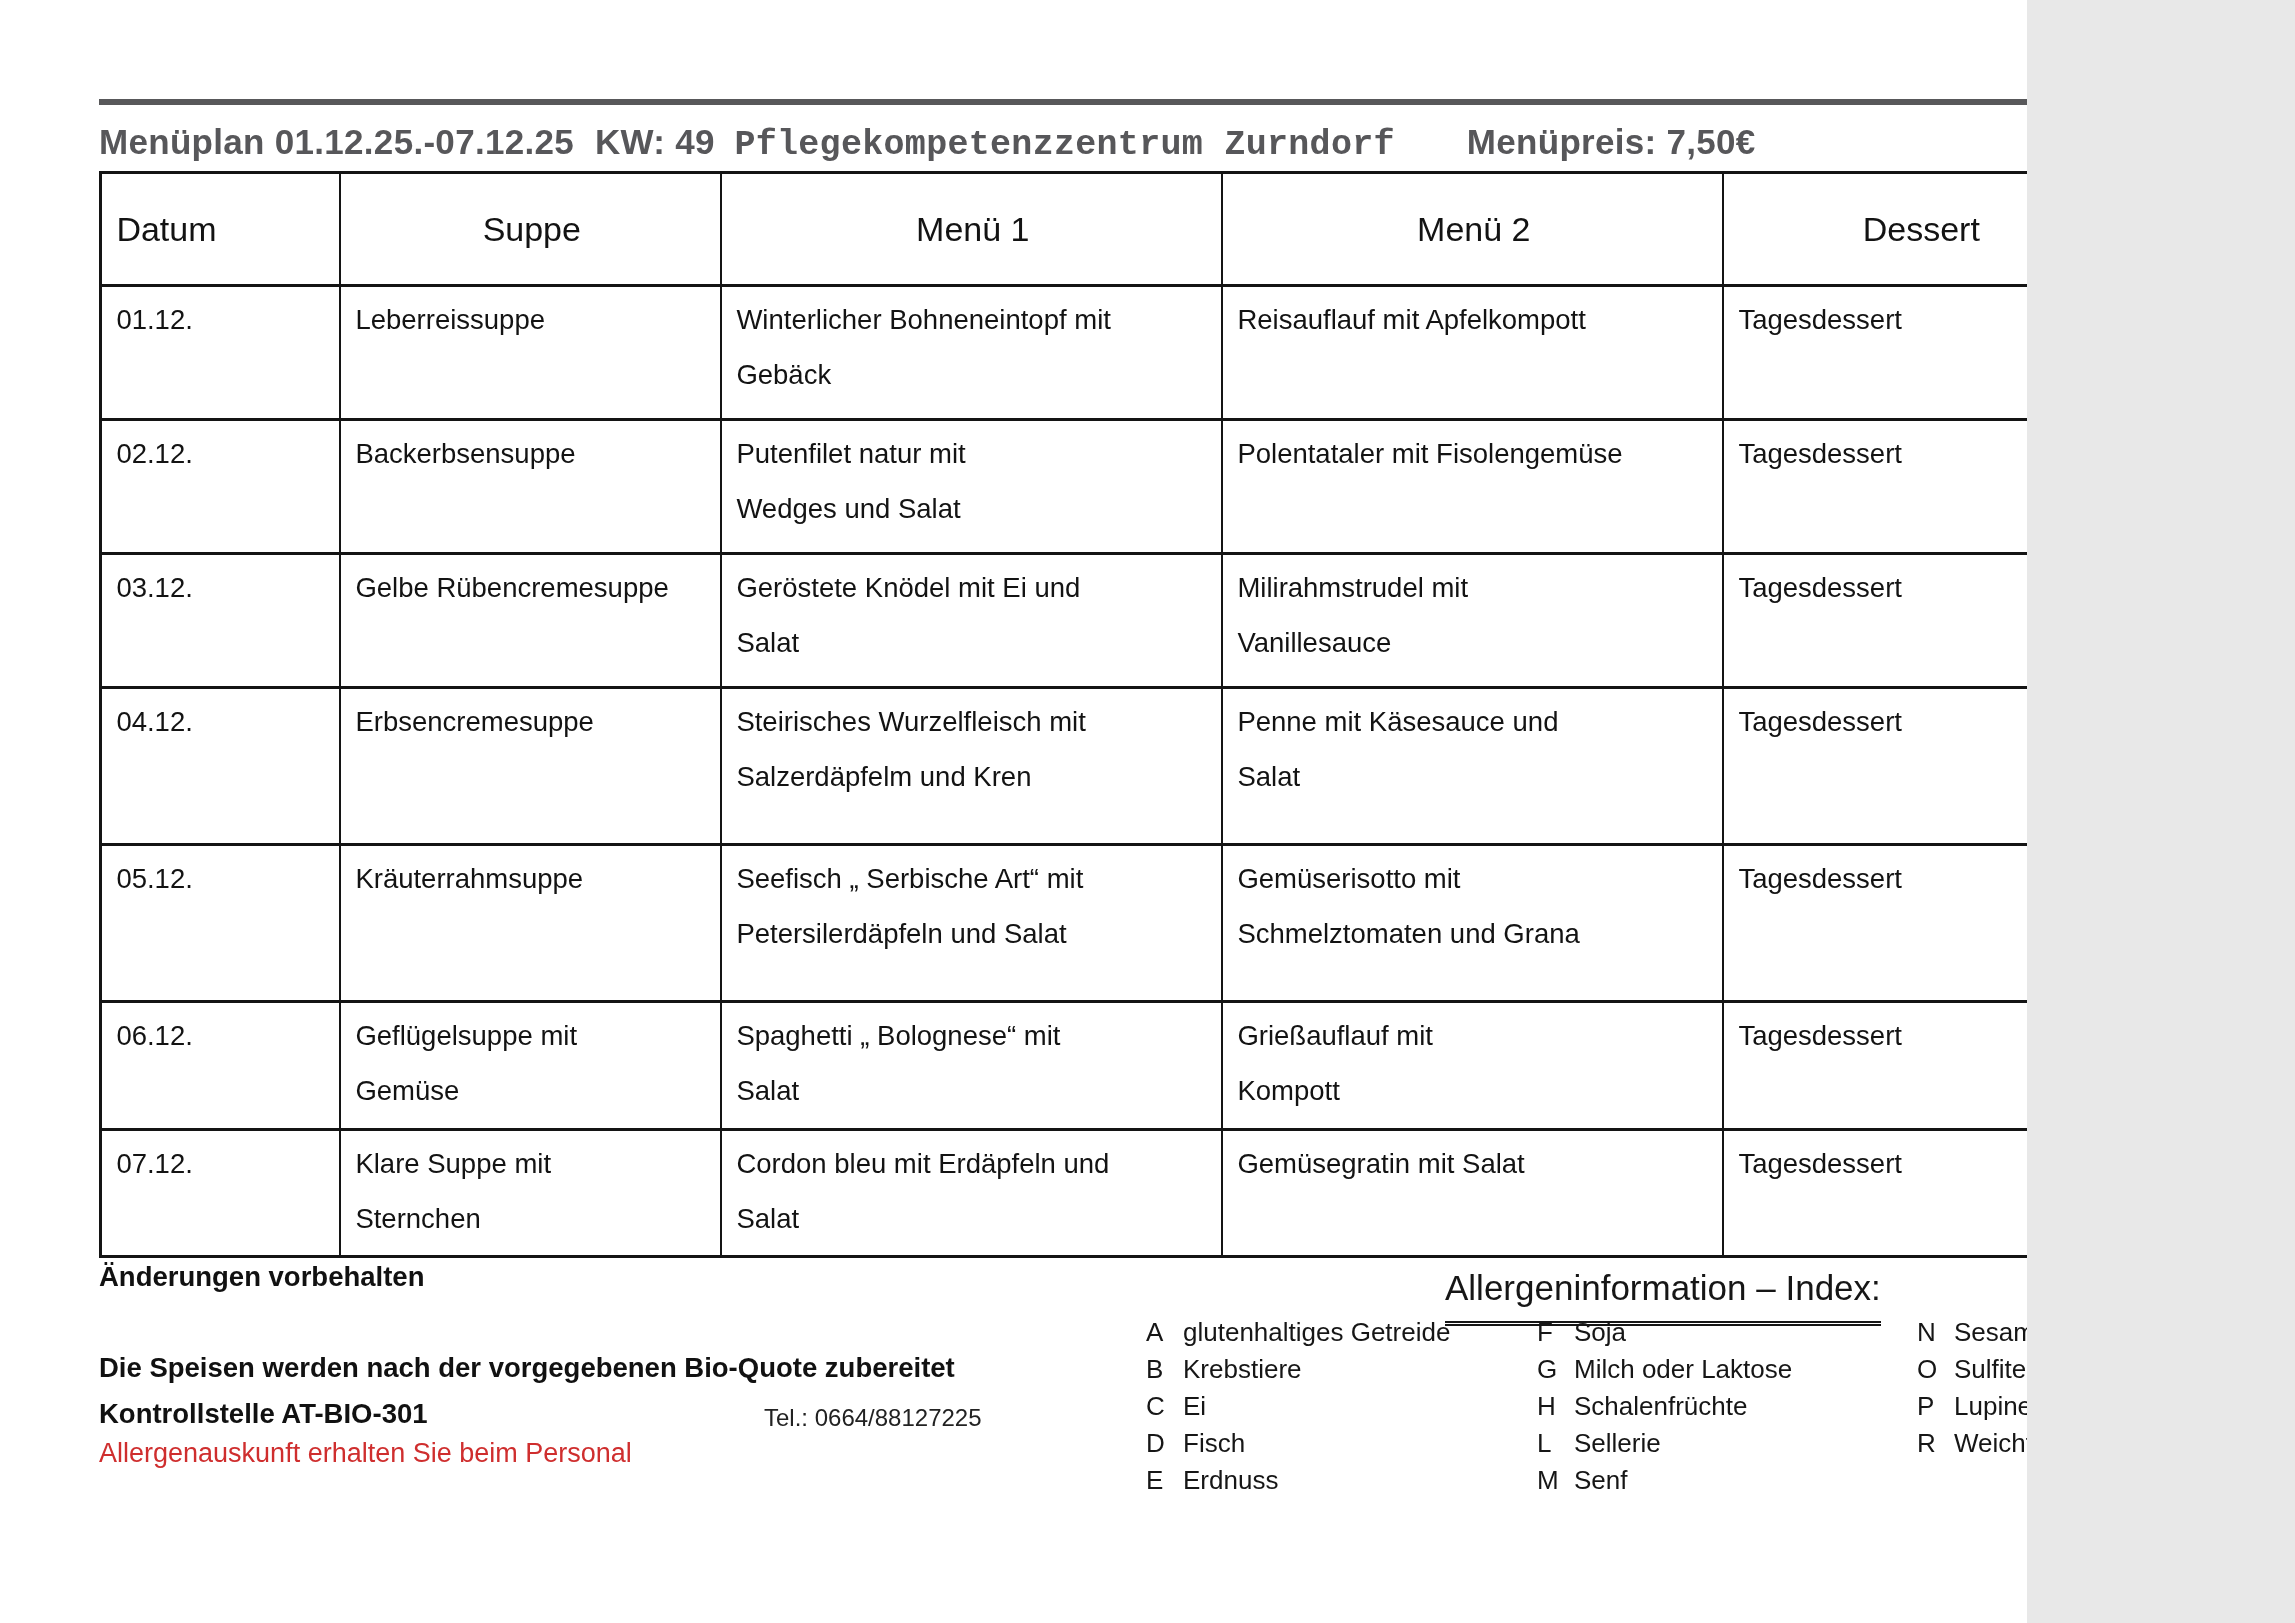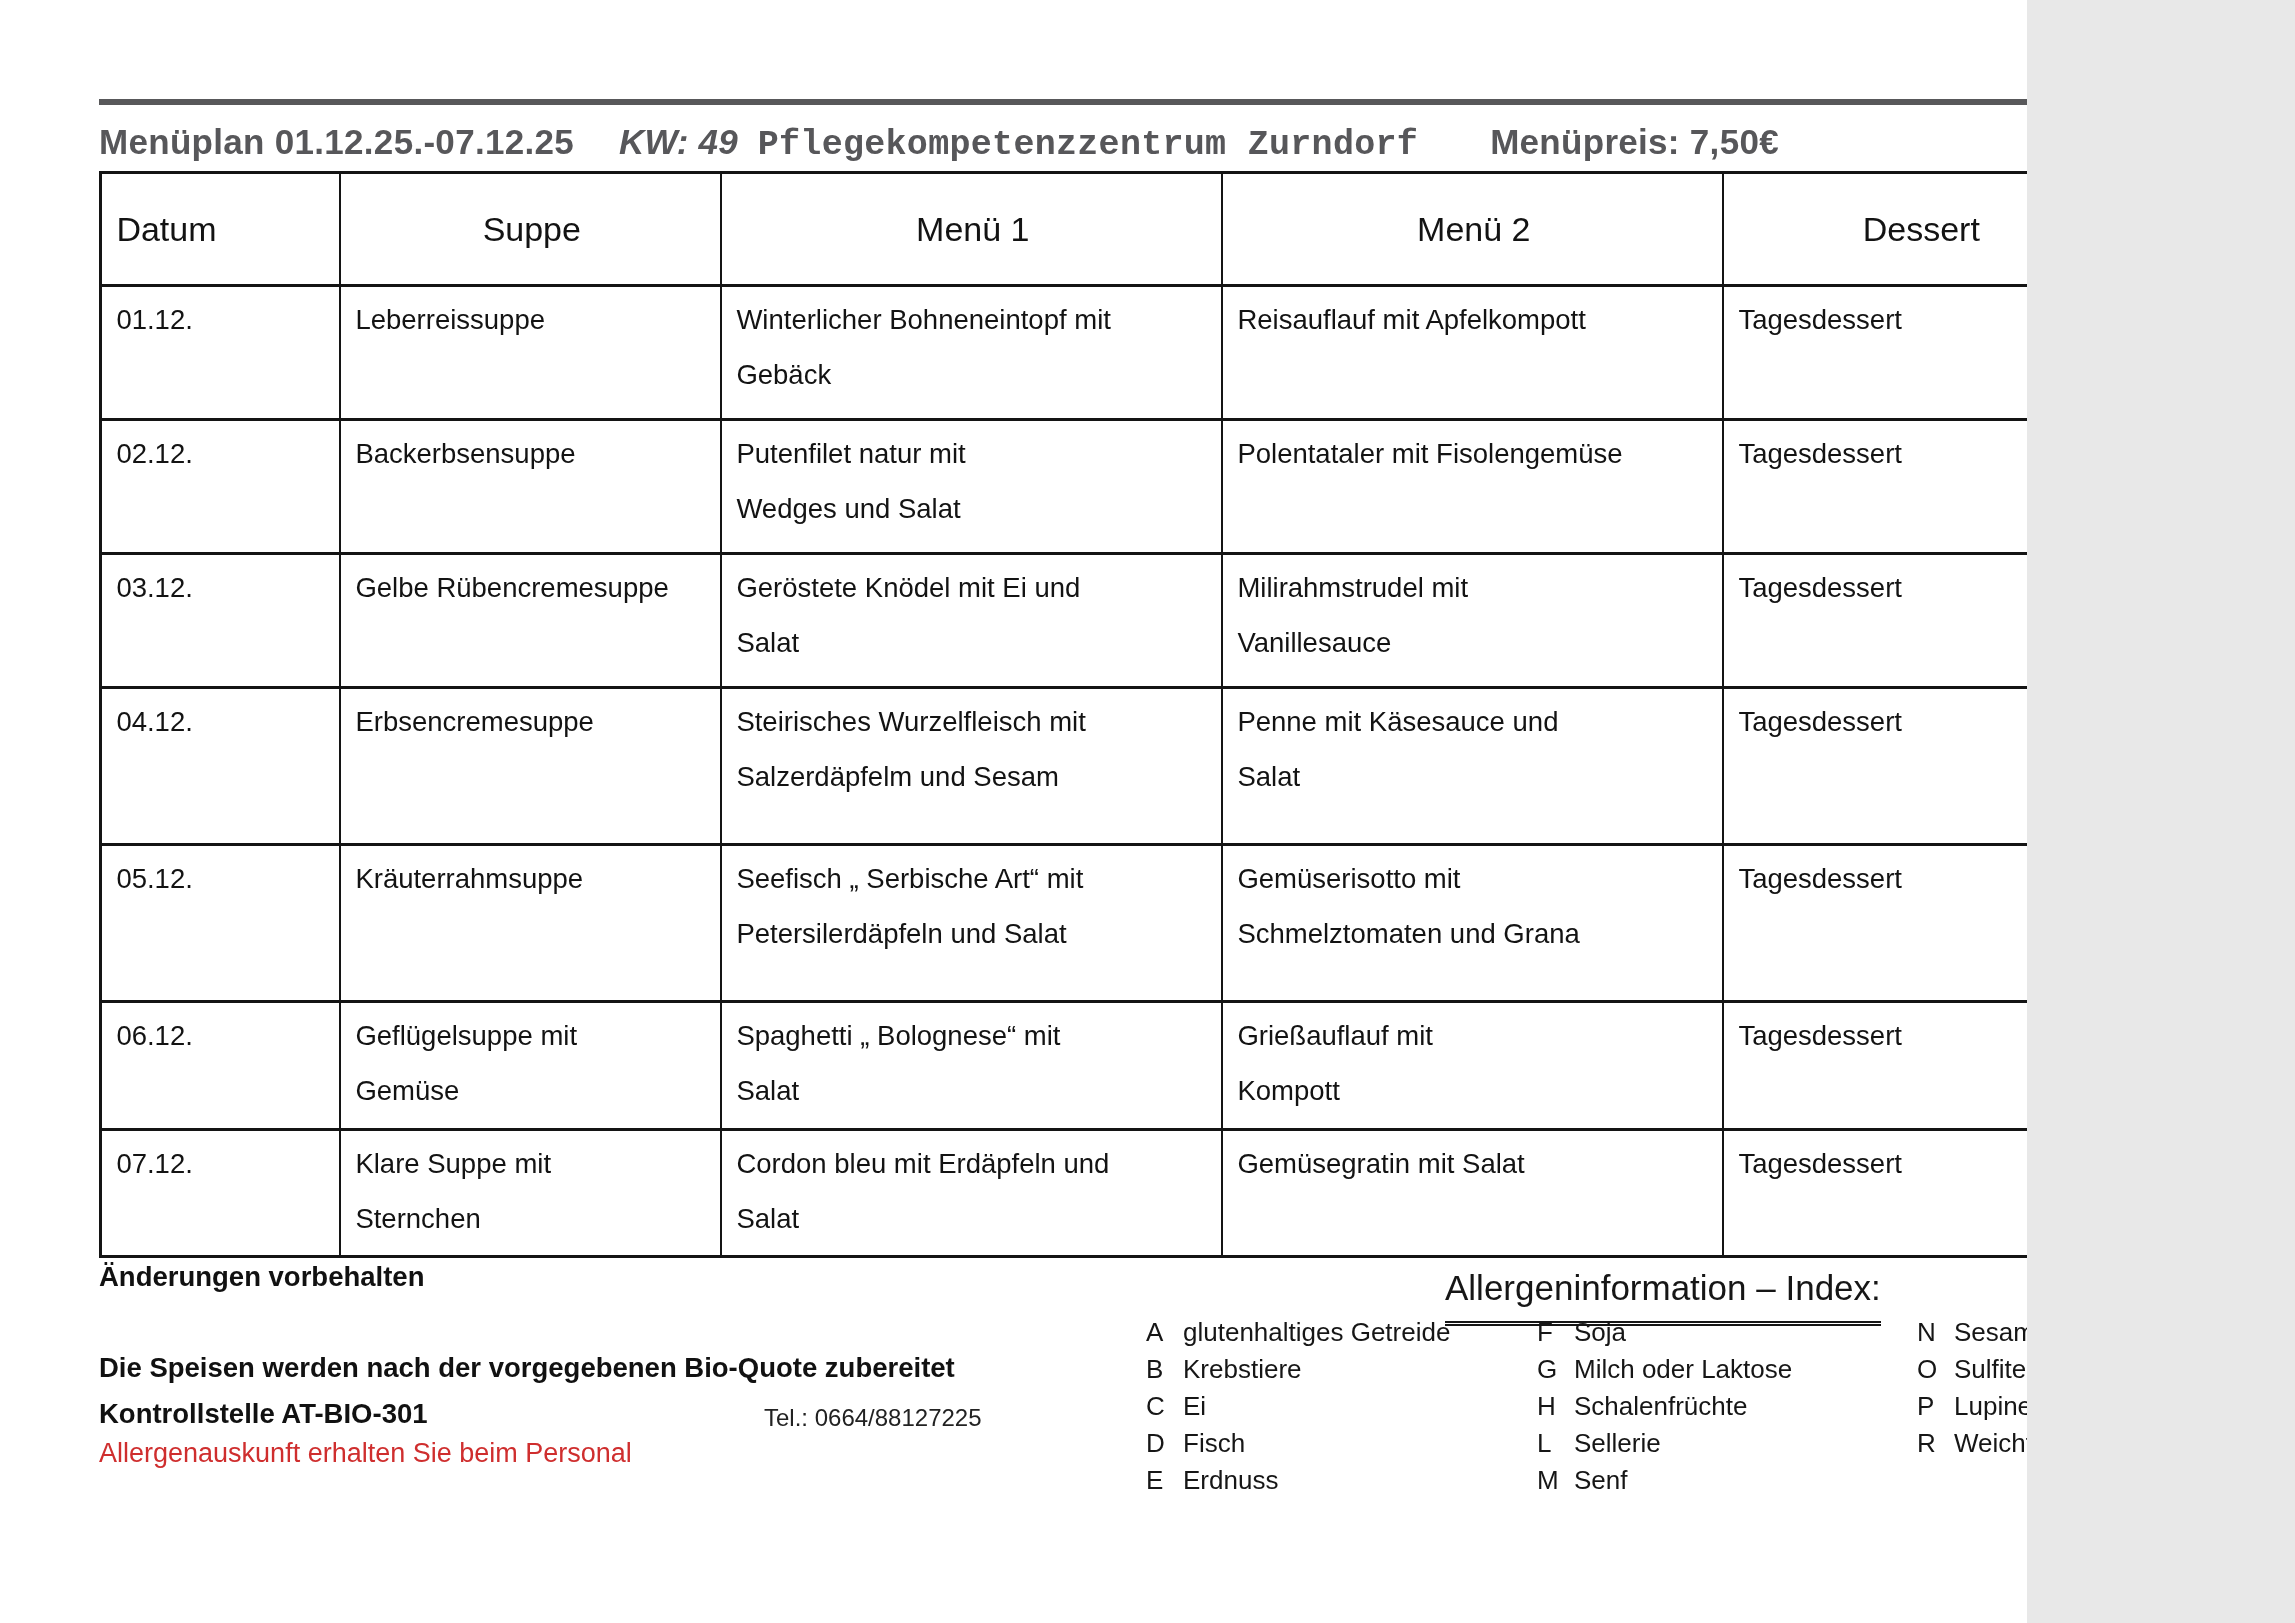--- a/index.html
+++ b/index.html
@@ -27,21 +27,21 @@
     position: absolute;
     left: 99px; top: 122px;
     display: flex;
     align-items: baseline;
     white-space: nowrap;
     font-weight: 700;
     font-size: 35px;
     letter-spacing: 0.3px;
     color: #57575a;
   }
-  .doc-title .t2 { margin-left: 45px; font-style: italic; }
+  .doc-title .t2 { margin-left: 21px; }
   .doc-title .t3 { margin-left: 19.6px; font-family: Liberation Mono, monospace; }
   .doc-title .t4 { margin-left: 72px; }
 
   
   .menu-table {
     position: absolute;
     left: 99px; top: 171px;
     display: grid;
     grid-template-columns: 239px 381px 501px 501px 392px;
     grid-template-rows: 113px 134px 134px 134px 157px 157px 128px 124px;
@@ -164,21 +164,21 @@
     <div class="mcell">Gelbe Rübencremesuppe</div>
     <div class="mcell">Geröstete Knödel mit Ei und
 Salat</div>
     <div class="mcell">Milirahmstrudel mit
 Vanillesauce</div>
     <div class="mcell last-col">Tagesdessert</div>
 
     <div class="mcell">04.12.</div>
     <div class="mcell">Erbsencremesuppe</div>
     <div class="mcell">Steirisches Wurzelfleisch mit
-Salzerdäpfelm und Sesam</div>
+Salzerdäpfelm und Kren</div>
     <div class="mcell">Penne mit Käsesauce und
 Salat</div>
     <div class="mcell last-col">Tagesdessert</div>
 
     <div class="mcell">05.12.</div>
     <div class="mcell">Kräuterrahmsuppe</div>
     <div class="mcell">Seefisch „ Serbische Art“ mit
 Petersilerdäpfeln und Salat</div>
     <div class="mcell">Gemüserisotto mit
 Schmelztomaten und Grana</div>

